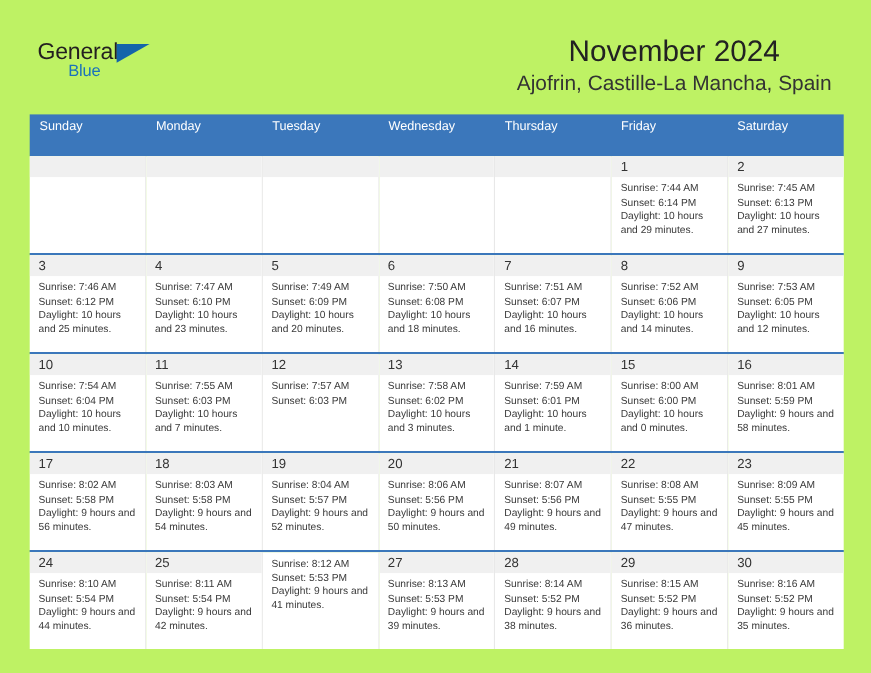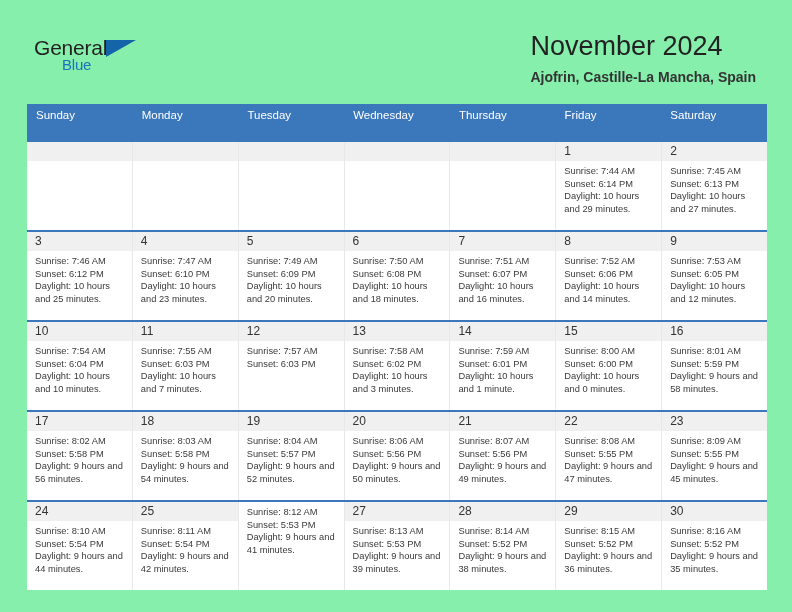--- a/index.html
+++ b/index.html
@@ -8,21 +8,21 @@
     padding: 0;
     width: 792px;
     height: 612px;
     background: #ffffff;
     font-family: "Liberation Sans", sans-serif;
   }
   .page {
     position: relative;
     width: 792px;
     height: 612px;
-    background: #86efac;
+    background: #bef264;
   }
 
   
   .header {
     position: absolute;
     left: 0;
     top: 0;
     width: 792px;
     height: 100px;
   }
@@ -57,36 +57,35 @@
     top: 20px;
     font-size: 15px;
     letter-spacing: -0.2px;
     color: #1a72bb;
     font-family: "Liberation Sans", sans-serif;
   }
   .title-block {
     position: absolute;
     right: 36px;
     top: 30px;
-    text-align: left;
+    text-align: center;
   }
   .cal-title {
     font-size: 27px;
     color: #222222;
     font-weight: normal;
     line-height: 32px;
     white-space: nowrap;
   }
   .cal-subtitle {
-    font-size: 14px;
+    font-size: 19px;
     color: #333333;
     line-height: 20px;
     margin-top: 5px;
     white-space: nowrap;
-    font-weight: bold;
   }
 
   
   .calendar {
     position: absolute;
     left: 27px;
     top: 104px;
     width: 740px;
   }
   .weekday-row {

